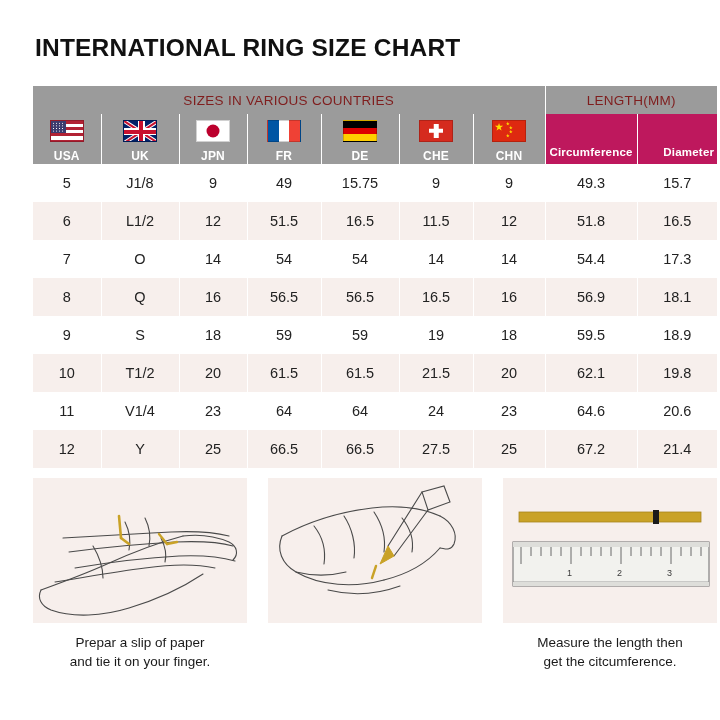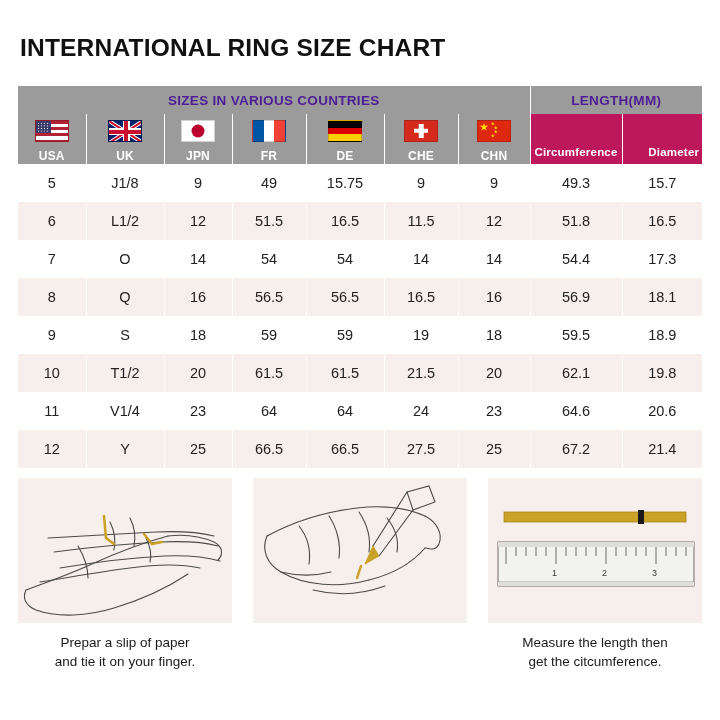--- a/index.html
+++ b/index.html
@@ -4,21 +4,21 @@
 <style>
   * { box-sizing: border-box; }
   html, body {
     margin: 0; padding: 0;
     width: 720px; height: 720px;
     background: #ffffff;
     font-family: "Liberation Sans", sans-serif;
     color: #1a1a1a;
     overflow: hidden;
   }
-  .page { width: 608px; height: 720px; position: relative; }
+  .page { width: 608px; height: 720px; position: relative; margin-left: 15px; }
 
   .title {
     position: absolute;
     left: 20px; top: 34px;
     font-size: 24.5px;
     font-weight: bold;
     letter-spacing: 0.2px;
     color: #111;
   }
 
@@ -26,26 +26,26 @@
     position: absolute;
     left: 18px; top: 86px;
     width: 684px;
     border-collapse: collapse;
     table-layout: fixed;
   }
   table.chart td, table.chart th { padding: 0; margin: 0; }
 
   .hdr-band {
     background: #9b9b9b;
-    color: #4c1d95;
+    color: #7f1d1d;
     font-size: 13.5px;
     text-align: center;
     height: 28px;
     vertical-align: middle;
-    font-weight: bold;
+    font-weight: normal;
     letter-spacing: 0.3px;
     border-right: 1px solid #ffffff;
   }
   .hdr-band.last { border-right: none; }
 
   .flagcell {
     background: #9b9b9b;
     height: 50px;
     text-align: center;
     vertical-align: middle;

